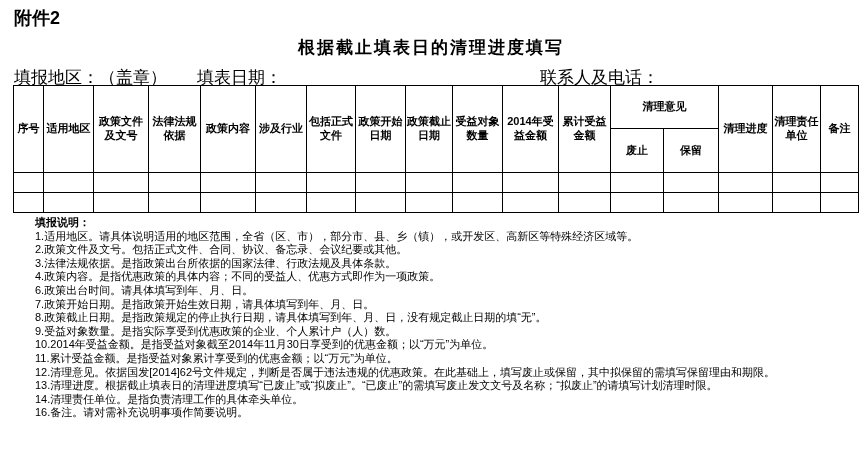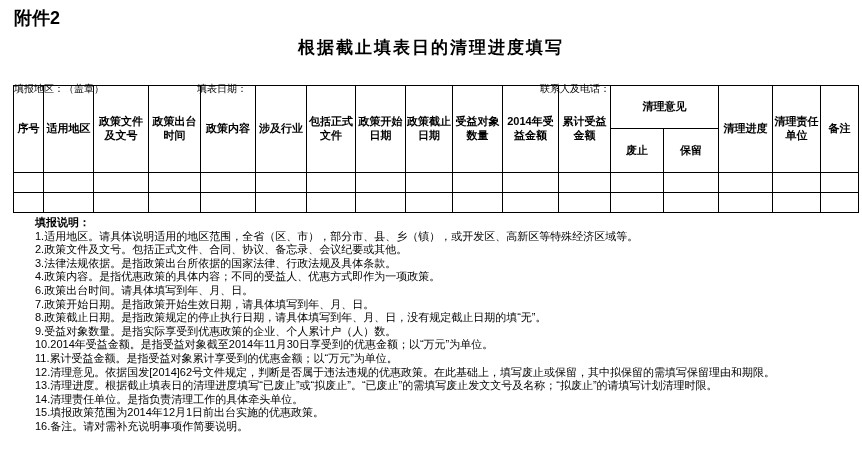--- a/index.html
+++ b/index.html
@@ -13,21 +13,21 @@
   }
   .attachment {
     position: absolute; left: 14px; top: 6px;
     font-size: 18px; font-weight: bold;
   }
   .title {
     position: absolute; left: 0; right: 0; top: 36px;
     text-align: center; font-size: 17px; font-weight: bold;
     letter-spacing: 2px;
   }
-  .info-label { position: absolute; top: 66px; font-size: 10px; white-space: nowrap; margin-top: 16px; }
+  .info-label { position: absolute; top: 66px; font-size: 17px; white-space: nowrap; }
   .info-region  { left: 14px; }
   .info-date    { left: 197px; }
   .info-contact { left: 540px; }
   table.policy-table {
     position: absolute; left: 13px; top: 85px;
     width: 845px; border-collapse: collapse; table-layout: fixed;
   }
   .policy-table th, .policy-table td {
     border: 1px solid #000000;
     overflow: hidden;
@@ -76,21 +76,21 @@
         <col style="width:55px">
         <col style="width:54px">
         <col style="width:48px">
       <col style="width:38px">
     </colgroup>
     <thead>
       <tr class="hrow1">
         <th rowspan="2">序号</th>
         <th rowspan="2">适用地区</th>
         <th rowspan="2">政策文件及文号</th>
-        <th rowspan="2">政策出台时间</th>
+        <th rowspan="2">法律法规依据</th>
         <th rowspan="2">政策内容</th>
         <th rowspan="2">涉及行业</th>
         <th rowspan="2">包括正式文件</th>
         <th rowspan="2">政策开始日期</th>
         <th rowspan="2">政策截止日期</th>
         <th rowspan="2">受益对象数量</th>
         <th rowspan="2">2014年受益金额</th>
         <th rowspan="2">累计受益金额</th>
         <th colspan="2">清理意见</th>
         <th rowspan="2">清理进度</th>
@@ -152,17 +152,16 @@
     <div class="note-line">4.政策内容。是指优惠政策的具体内容；不同的受益人、优惠方式即作为一项政策。</div>
     <div class="note-line">6.政策出台时间。请具体填写到年、月、日。</div>
     <div class="note-line">7.政策开始日期。是指政策开始生效日期，请具体填写到年、月、日。</div>
     <div class="note-line">8.政策截止日期。是指政策规定的停止执行日期，请具体填写到年、月、日，没有规定截止日期的填“无”。</div>
     <div class="note-line">9.受益对象数量。是指实际享受到优惠政策的企业、个人累计户（人）数。</div>
     <div class="note-line">10.2014年受益金额。是指受益对象截至2014年11月30日享受到的优惠金额；以“万元”为单位。</div>
     <div class="note-line">11.累计受益金额。是指受益对象累计享受到的优惠金额；以“万元”为单位。</div>
     <div class="note-line">12.清理意见。依据国发[2014]62号文件规定，判断是否属于违法违规的优惠政策。在此基础上，填写废止或保留，其中拟保留的需填写保留理由和期限。</div>
     <div class="note-line">13.清理进度。根据截止填表日的清理进度填写“已废止”或“拟废止”。“已废止”的需填写废止发文文号及名称；“拟废止”的请填写计划清理时限。</div>
     <div class="note-line">14.清理责任单位。是指负责清理工作的具体牵头单位。</div>
-    <div class="note-line">15.填报政策范围为2014年12月1日前出台实施的优惠政策。</div>
     <div class="note-line">16.备注。请对需补充说明事项作简要说明。</div>
   </div>
 
 </div>
 
 </body></html>

